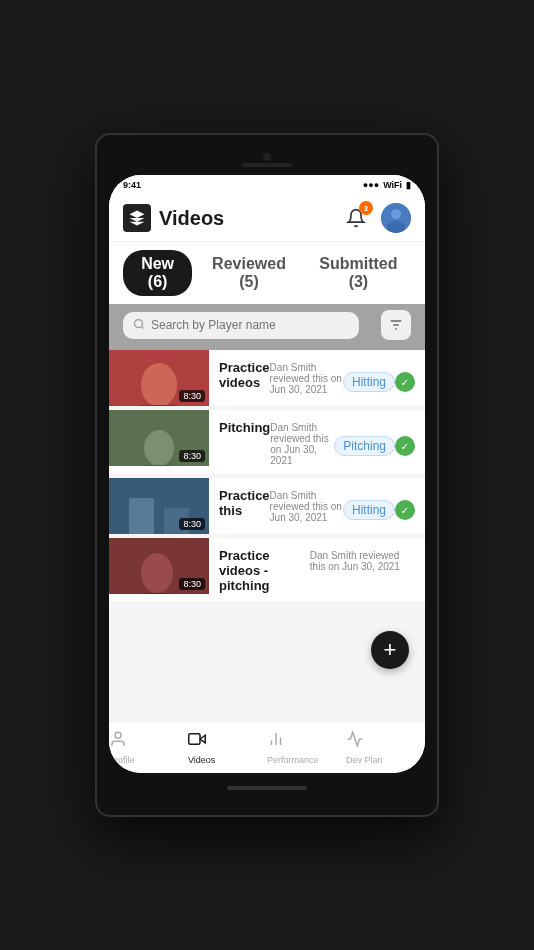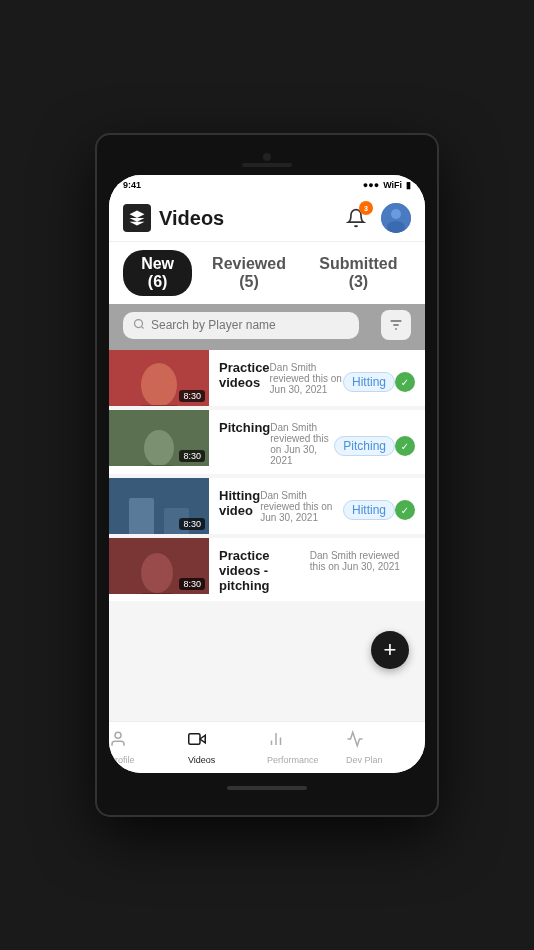--- a/index.html
+++ b/index.html
@@ -485,21 +485,21 @@
           <div class="thumb-img-3">
             <svg width="100" height="80" viewBox="0 0 100 80" style="position:absolute;top:0;left:0;">
               <rect width="100" height="80" fill="#3a5a7a"></rect>
               <rect x="20" y="20" width="25" height="40" rx="2" fill="#5a7a9a"></rect>
               <rect x="55" y="30" width="25" height="30" rx="2" fill="#4a6a8a"></rect>
             </svg>
           </div>
           <span class="thumb-overlay">8:30</span>
         </div>
         <div class="video-info">
-          <div class="video-title">Hitting video</div>
+          <div class="video-title">Practice this</div>
           <div class="video-reviewer">Dan Smith reviewed this on Jun 30, 2021</div>
           <div class="video-meta">
             <span class="tag tag-hitting">Hitting</span>
             <div class="check-icon">✓</div>
           </div>
         </div>
       </div>
 
       <div class="video-item">
         <div class="video-thumb">

